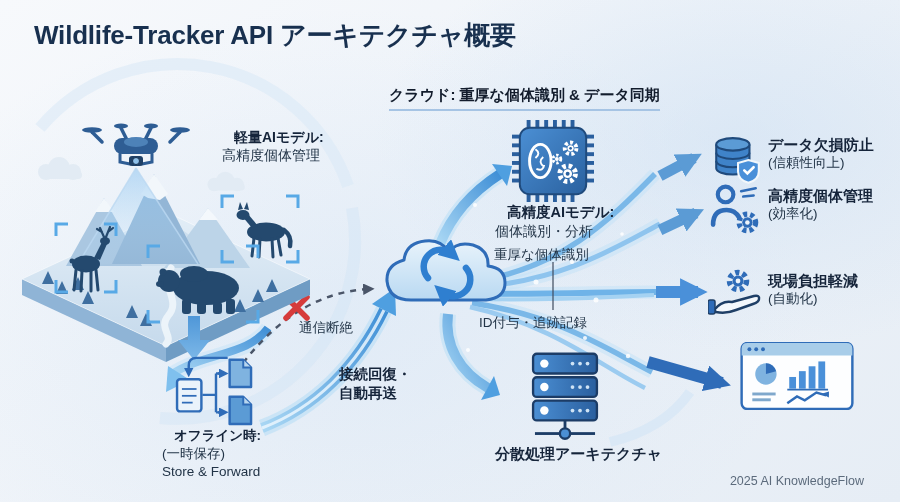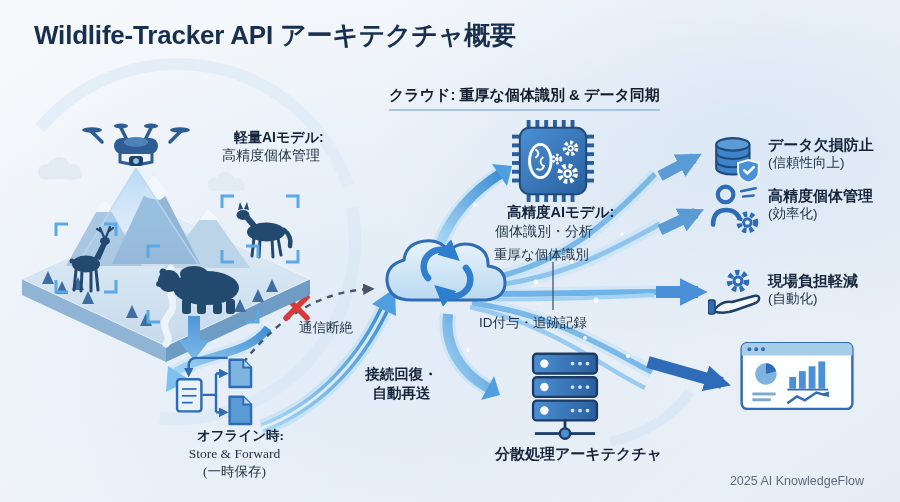--- a/index.html
+++ b/index.html
@@ -9,21 +9,21 @@
     background:
       radial-gradient(ellipse 520px 300px at 82% 28%, rgba(188,214,240,.38), transparent 70%),
       radial-gradient(ellipse 640px 420px at 38% 62%, rgba(198,220,243,.32), transparent 72%),
       linear-gradient(145deg,#f7f9fc 0%,#edf2f8 55%,#e6edf5 100%);
   }
   .abs{position:absolute;}
   .title{left:34px;top:18px;font-size:26px;font-weight:800;color:#18304f;letter-spacing:-.2px;white-space:nowrap;}
   .colhdr{font-size:15px;font-weight:700;color:#121c2c;padding-bottom:4px;border-bottom:2px solid #a6c4e4;white-space:nowrap;}
   .lbl{color:#223447;font-size:13.5px;line-height:1.32;white-space:nowrap;}
   .b{font-weight:700;color:#15243a;padding-left:12px;}
-  .ctr{text-align:center;font-family:Liberation Serif, serif;}
+  .ctr{text-align:left;}
   .vtitle{font-size:15px;font-weight:700;color:#15243a;line-height:1.25;white-space:nowrap;}
   .vsub{font-size:13.5px;color:#223447;line-height:1.25;white-space:nowrap;}
   .footer{font-size:12.5px;color:#5c6b7c;white-space:nowrap;}
   svg{display:block;}
 </style>
 </head>
 <body>
 
 <div class="stage">
 
@@ -438,22 +438,22 @@
 
   <div class="abs colhdr" style="left:389px;top:86px;z-index:4">クラウド: 重厚な個体識別 &amp; データ同期</div>
 
   <div class="abs lbl" style="left:222px;top:128px;z-index:4;font-size:14px">
     <div class="b">軽量AIモデル:</div>
     <div>高精度個体管理</div>
   </div>
 
   <div class="abs lbl ctr" style="left:162px;top:427px;width:145px;z-index:4">
     <div class="b">オフライン時:</div>
+    <div>(一時保存)</div>
     <div>Store &amp; Forward</div>
-    <div>(一時保存)</div>
   </div>
 
   <div class="abs lbl" style="left:299px;top:319px;z-index:4">通信断絶</div>
 
   <div class="abs lbl ctr b" style="left:327px;top:365px;width:125px;z-index:4;font-size:14.5px">
     <div>接続回復・</div>
     <div>自動再送</div>
   </div>
 
   <div class="abs lbl" style="left:495px;top:203px;z-index:4;font-size:14px">

